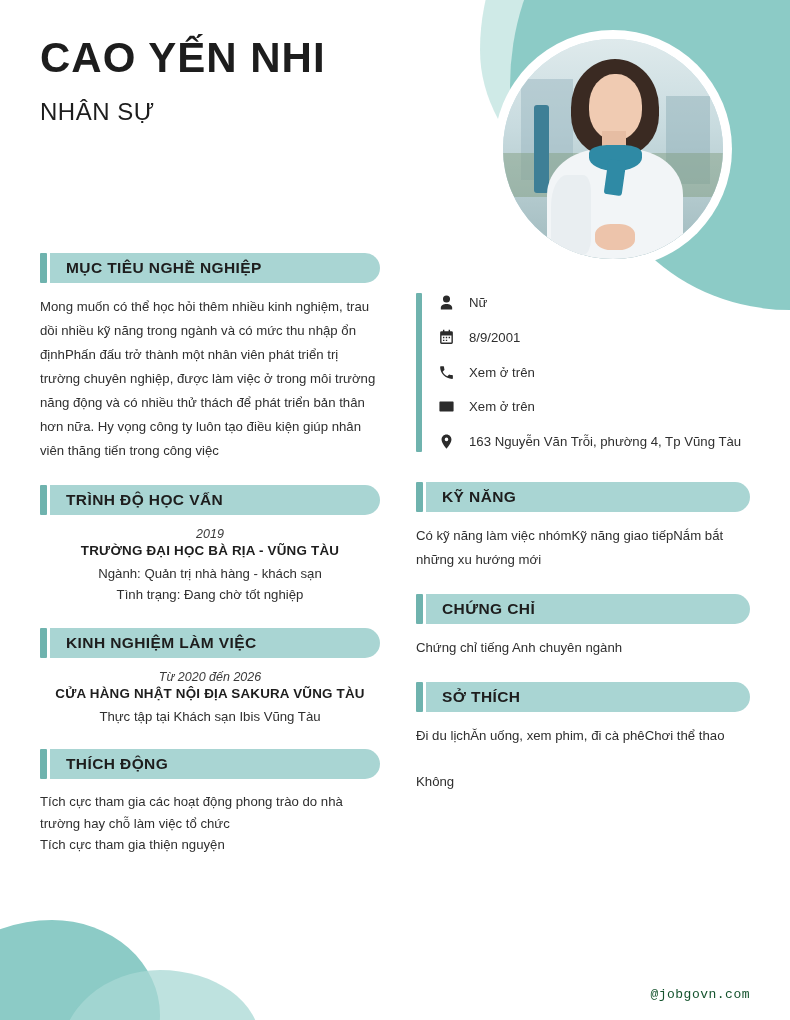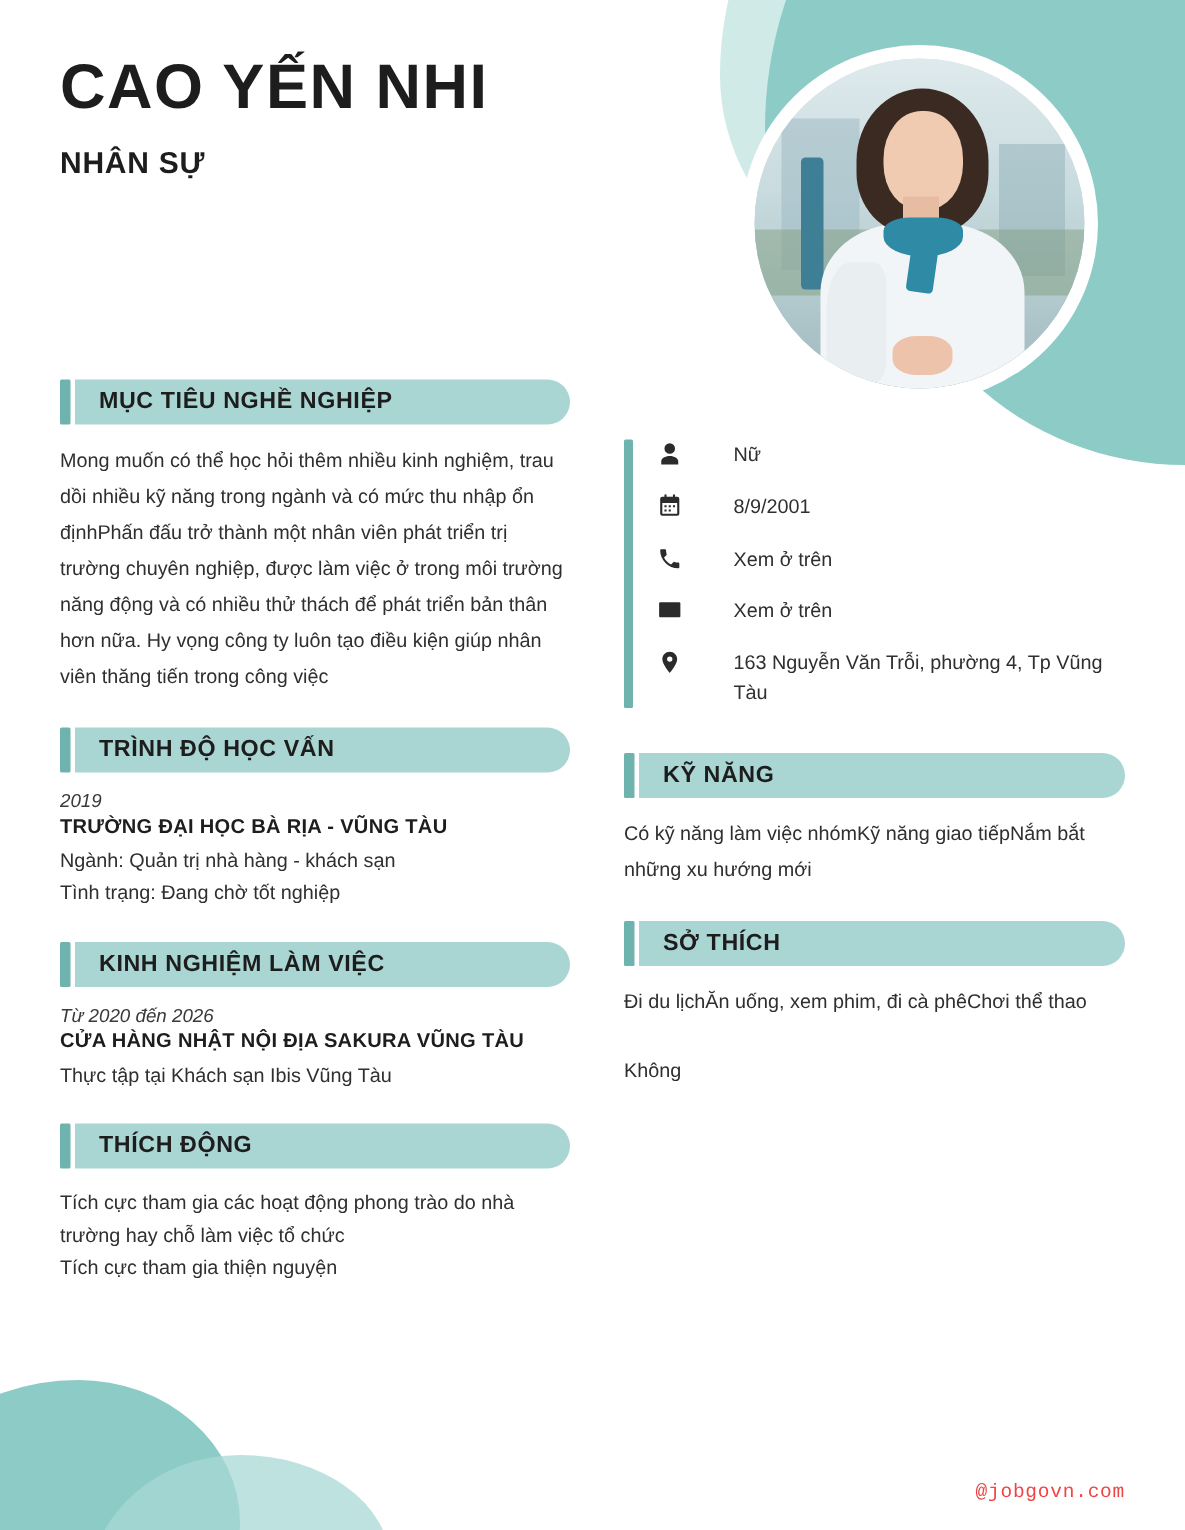--- a/index.html
+++ b/index.html
@@ -89,22 +89,22 @@
   .header { position: absolute; top: 36px; left: 40px; z-index: 4; }
   .name {
     font-size: 42px;
     font-weight: bold;
     letter-spacing: 1px;
     color: #1d1d1d;
     margin: 0 0 18px 0;
     line-height: 1.05;
   }
   .role {
-    font-size: 20px;
-    font-weight: bold;
+    font-size: 24px;
+    font-weight: normal;
     color: #1d1d1d;
     letter-spacing: 0.5px;
     margin: 0;
   }
 
   
   .columns {
     position: absolute;
     top: 253px;
     left: 0;
@@ -145,21 +145,21 @@
     font-weight: bold;
     color: #1d1d1d;
     letter-spacing: 0.4px;
   }
 
   .body-text {
     font-size: 13.2px;
     line-height: 1.82;
     color: #2f2f2f;
   }
-  .entry { margin-bottom: 4px; }
+  .entry { margin-bottom: 4px; text-align: center; }
   .entry-date {
     font-size: 12.5px;
     font-style: italic;
     color: #3a3a3a;
     margin-bottom: 2px;
   }
   .entry-title {
     font-size: 13.4px;
     font-weight: bold;
     color: #1d1d1d;
@@ -185,40 +185,39 @@
     margin-right: 16px;
   }
   .contact-list { flex: 1; }
   .contact-row {
     display: flex;
     align-items: flex-start;
     margin-bottom: 15px;
     font-size: 13.2px;
     line-height: 1.5;
     color: #2f2f2f;
-    gap: 20px;
   }
   .contact-row:last-child { margin-bottom: 0; }
   .c-icon {
     width: 17px; height: 17px;
     flex: 0 0 17px;
     margin-right: 14px;
     margin-top: 1px;
     color: #2b2b2b;
   }
   .c-icon svg { display: block; width: 17px; height: 17px; fill: #2b2b2b; }
 
   
   .footer {
     position: absolute;
     right: 40px;
     bottom: 18px;
     font-family: "Liberation Mono", monospace;
     font-size: 13px;
-    color: #ef4444;
+    color: #14532d;
     letter-spacing: .5px;
     z-index: 5;
   }
 </style>
 </head>
 <body>
 
 <div class="deco deco-top-right-light"></div>
 <div class="deco deco-top-right-main"></div>
 <div class="deco deco-top-right-ext"></div>
@@ -361,20 +360,29 @@
     <div class="sec">
       <div class="sec-head">
         <div class="sec-bar"></div>
         <div class="sec-title-box">
           <span class="sec-title">KỸ NĂNG</span>
         </div>
       </div>
       <div class="body-text">Có kỹ năng làm việc nhómKỹ năng giao tiếpNắm bắt những xu hướng mới</div>
     </div>
 
+    <div class="sec">
+      <div class="sec-head">
+        <div class="sec-bar"></div>
+        <div class="sec-title-box">
+          <span class="sec-title">CHỨNG CHỈ</span>
+        </div>
+      </div>
+      <div class="body-text">Chứng chỉ tiếng Anh chuyên ngành</div>
+    </div>
 
     <div class="sec">
       <div class="sec-head">
         <div class="sec-bar"></div>
         <div class="sec-title-box">
           <span class="sec-title">SỞ THÍCH</span>
         </div>
       </div>
       <div class="body-text">Đi du lịchĂn uống, xem phim, đi cà phêChơi thể thao</div>
     </div>

